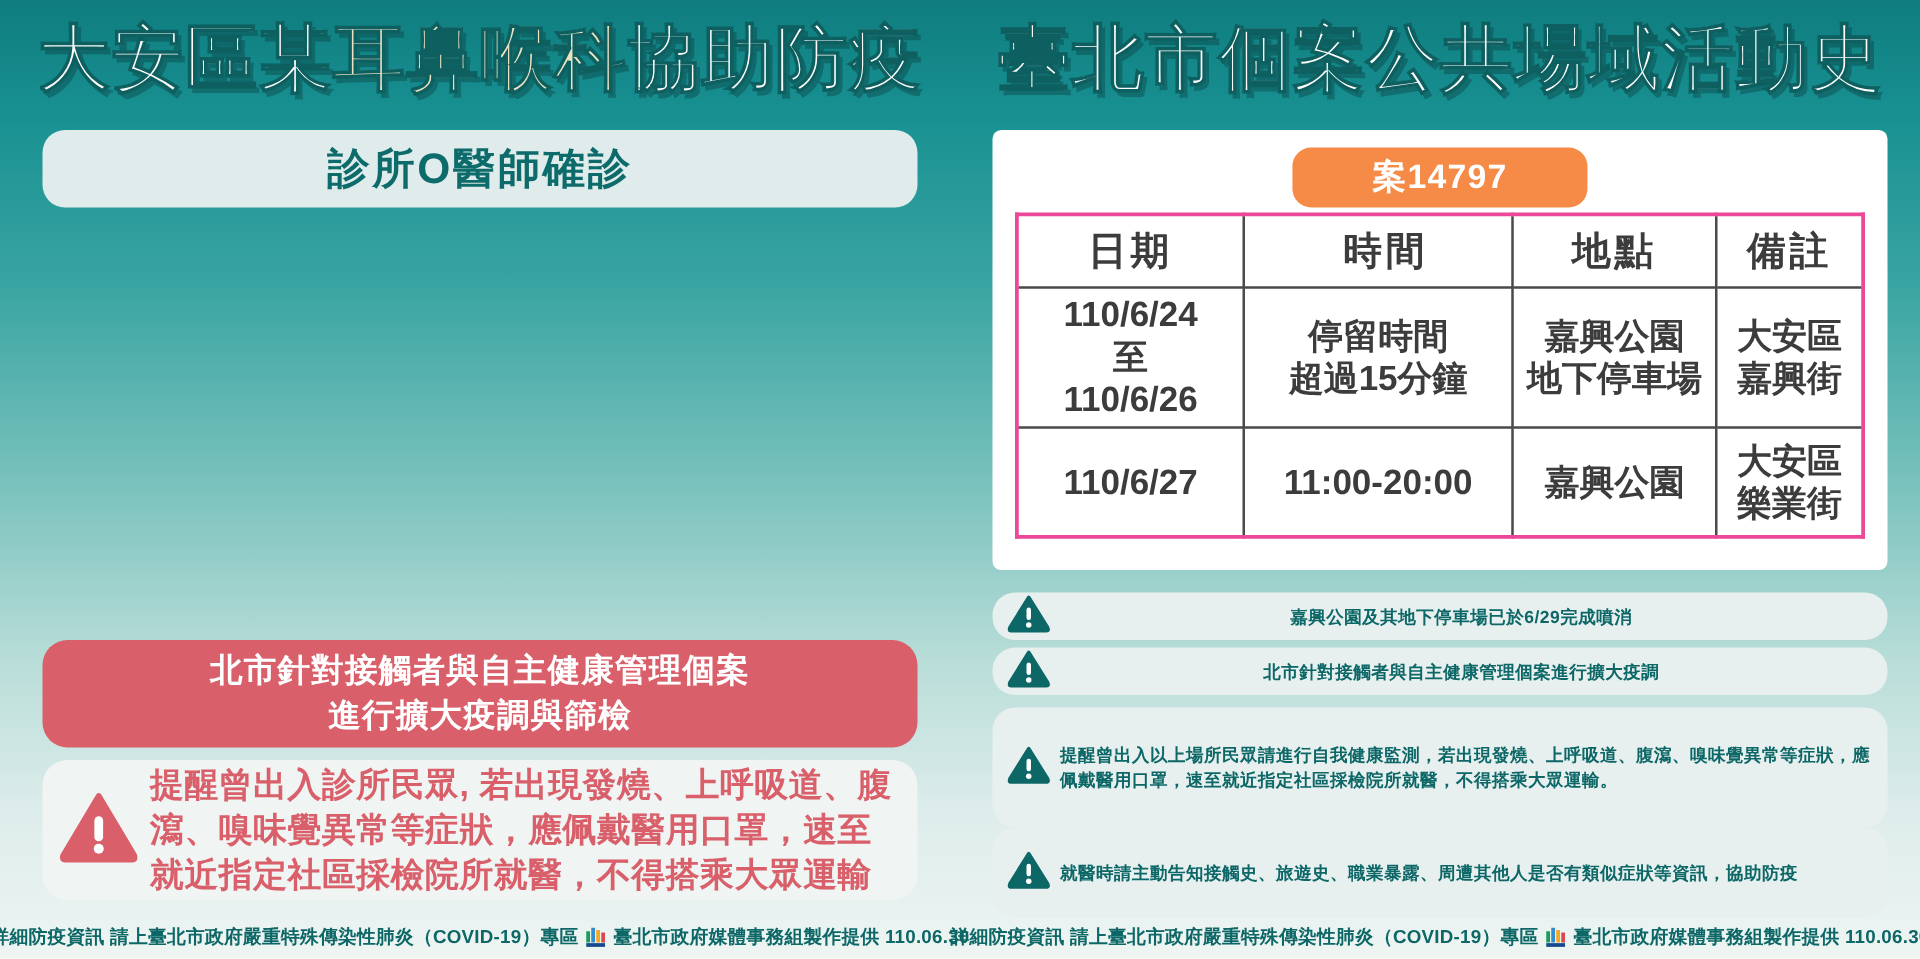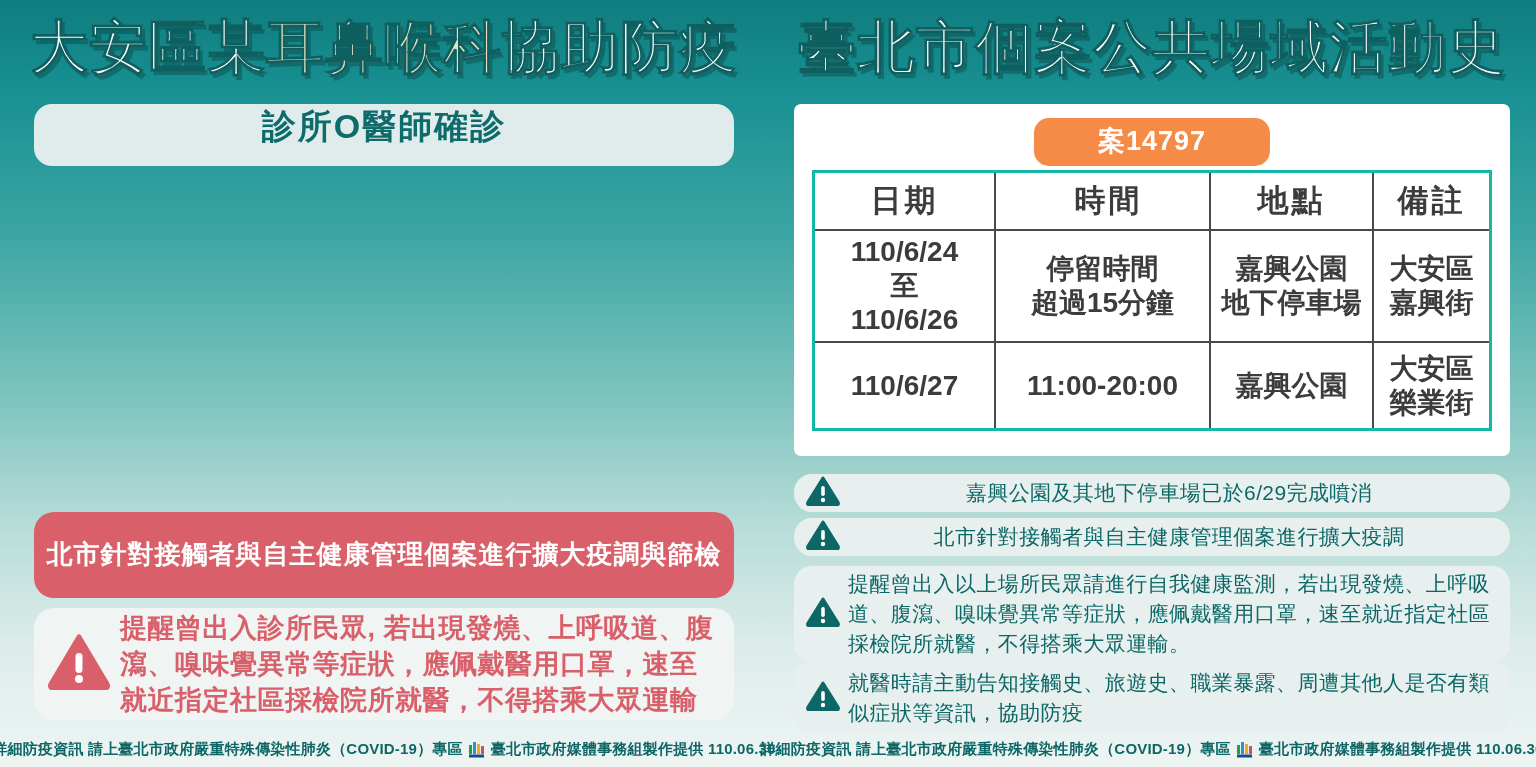--- a/index.html
+++ b/index.html
@@ -33,21 +33,21 @@
     text-shadow: 3px 4px 0 rgba(10,70,72,0.45);
     white-space: nowrap;
     line-height: 1;
   }
   .headline .hl { color: #e9e3c2; }
 
   
   .subtitle-bar {
     position: absolute; left: 34px; top: 104px;
     width: 700px; height: 62px;
-    display: flex; align-items: flex-start; justify-content: center;
+    display: flex; align-items: center; justify-content: center;
     background: #dfeceb;
     border-radius: 18px;
     color: #0d6b6b;
     font-size: 34px; font-weight: bold;
     letter-spacing: 2px;
   }
 
   
   .timeline-card {
     position: absolute; left: 30px; top: 178px;
@@ -99,21 +99,21 @@
     padding: 12px 18px 14px 18px;
     align-items: center;
   }
 
   
   .red-notice {
     position: absolute; left: 34px; top: 512px;
     width: 700px; height: 86px;
     background: #d9606a;
     border-radius: 20px;
-    display: flex; flex-direction: row;
+    display: flex; flex-direction: column;
     align-items: center; justify-content: center;
     color: #ffffff; font-weight: bold; font-size: 26px;
     line-height: 1.38; letter-spacing: 1px;
   }
 
   
   .warn-box {
     position: absolute; left: 34px; top: 608px;
     width: 700px; height: 112px;
     background: #f0f4f3;
@@ -142,21 +142,21 @@
     font-size: 27px; font-weight: bold;
     border-radius: 15px;
     padding: 5px 64px 7px 64px;
     letter-spacing: 1px;
     white-space: nowrap;
   }
   table.hist {
     position: absolute; left: 18px; top: 66px;
     width: 680px;
     border-collapse: collapse;
-    border: 3px solid #14b8a6;
+    border: 3px solid #ec4899;
   }
   table.hist th, table.hist td {
     border: 2px solid #4a4a4a;
     text-align: center;
     vertical-align: middle;
     color: #3c3c3c;
     font-weight: bold;
     line-height: 1.22;
   }
   table.hist th { font-size: 31px; height: 58px; letter-spacing: 3px; }
@@ -168,22 +168,22 @@
   
   .note {
     position: absolute; left: 26px;
     width: 716px;
     background: #e7f0ef;
     border-radius: 18px;
     display: flex; align-items: center;
     padding: 6px 12px;
   }
   .note .ntext {
-    color: #0d6767; font-weight: normal;
-    font-size: 21px; line-height: 1.44;
+    color: #0d6767; font-weight: bold;
+    font-size: 14px; line-height: 1.44;
     letter-spacing: 0.4px; margin-left: 8px;
   }
   .note.centered { justify-content: flex-start; }
   .note.centered .ntext { flex: 1; text-align: center; margin-left: 0; }
 
   
   .footer {
     position: absolute; bottom: 8px; left: 0; width: 768px;
     text-align: center;
     color: #0d6767;

